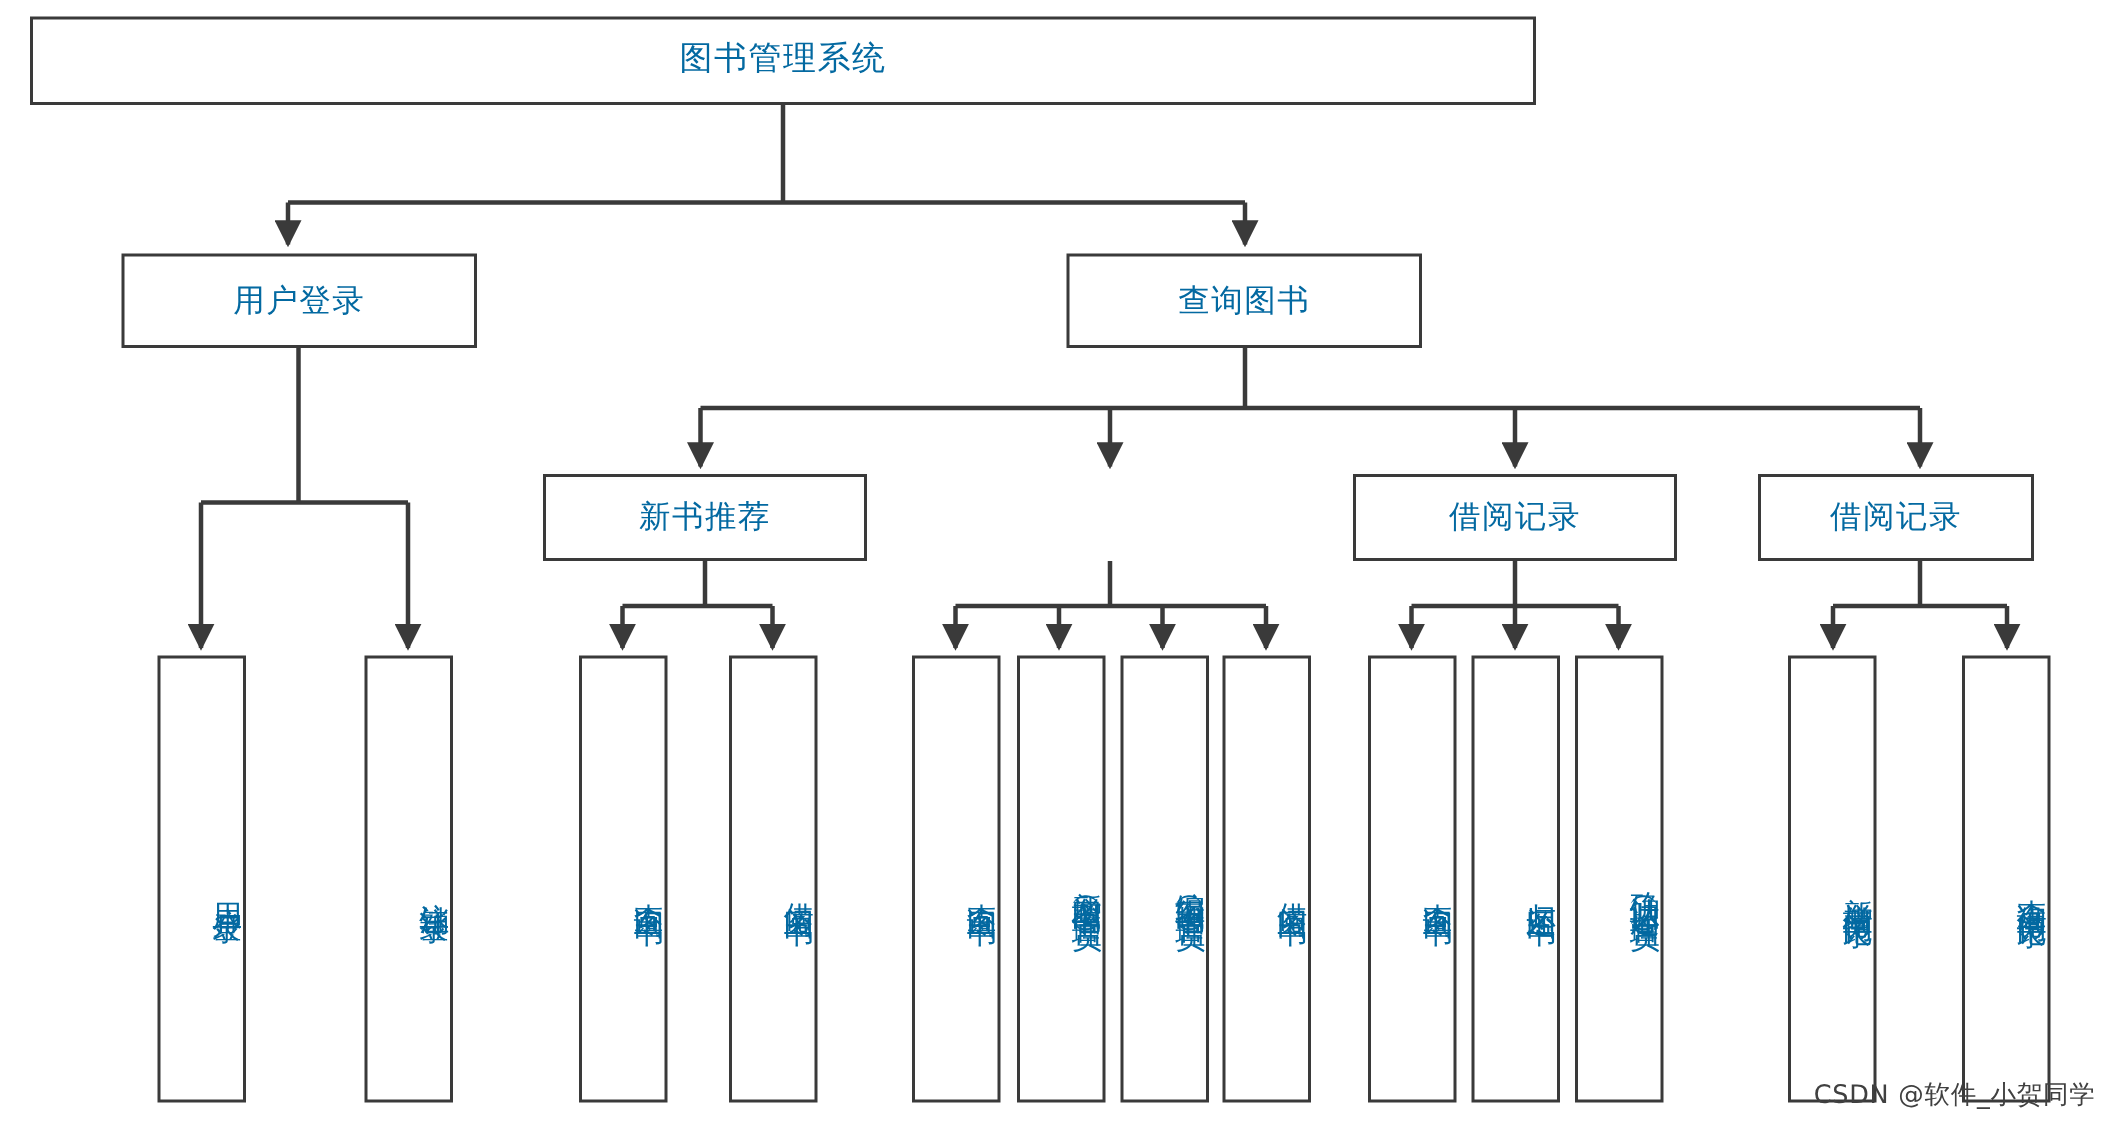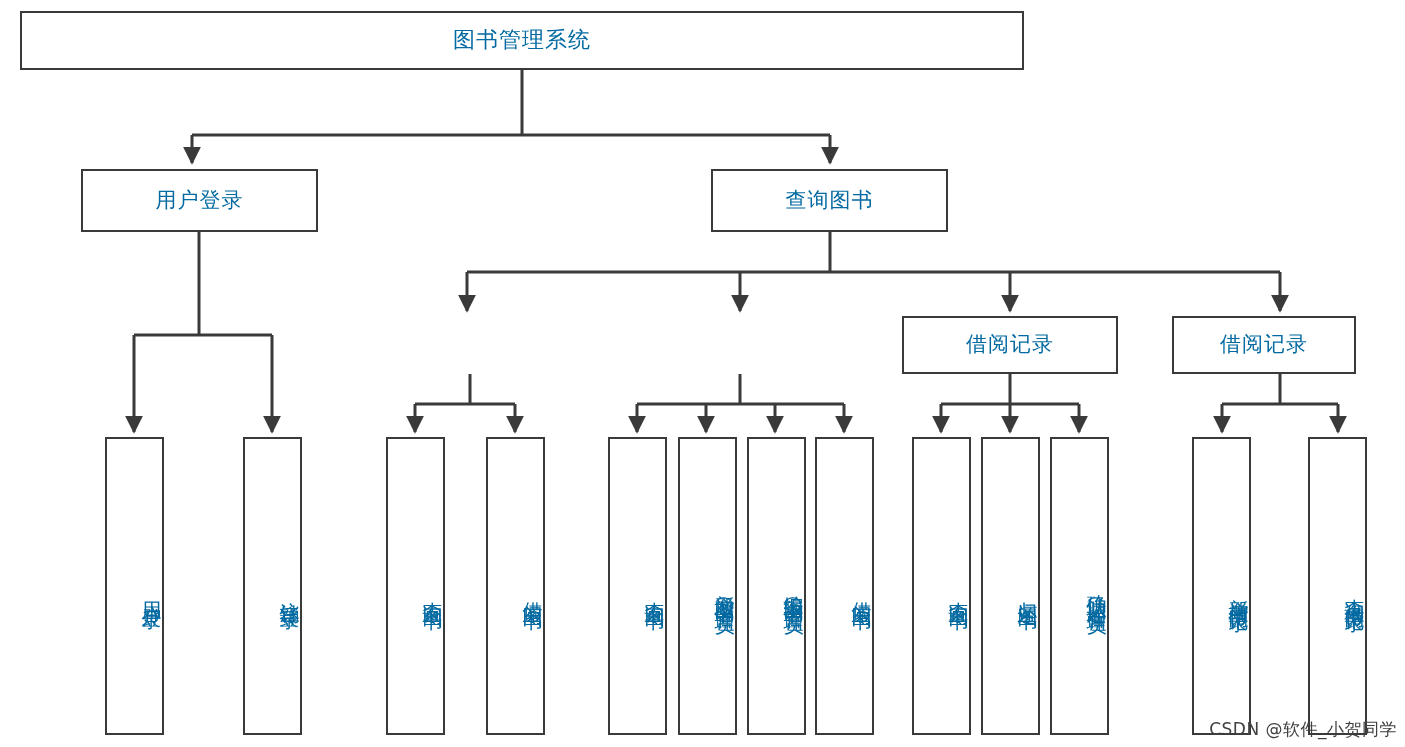--- a/index.html
+++ b/index.html
@@ -122,20 +122,21 @@
       <path d="M 1338 404 L 1338 432" marker-end="url(#arrow)"></path>
     </g>
   </svg>
 
   <div class="node h root" style="left:20px; top:11px; width:1004px; height:59px;">图书管理系统</div>
 
   <div class="node h" style="left:81px; top:169px; width:237px; height:63px;">用户登录</div>
 
   <div class="node h" style="left:711px; top:169px; width:237px; height:63px;">查询图书</div>
 
+  <div class="node h" style="left:362px; top:316px; width:216px; height:58px;">新书推荐</div>
 
 
   <div class="node h" style="left:902px; top:316px; width:216px; height:58px;">借阅记录</div>
 
   <div class="node h" style="left:1172px; top:316px; width:184px; height:58px;">借阅记录</div>
 
   <div class="node v" style="left:105px; top:437px; width:59px; height:298px;">
     <span class="vtxt">用户登录</span>
   </div>
 

